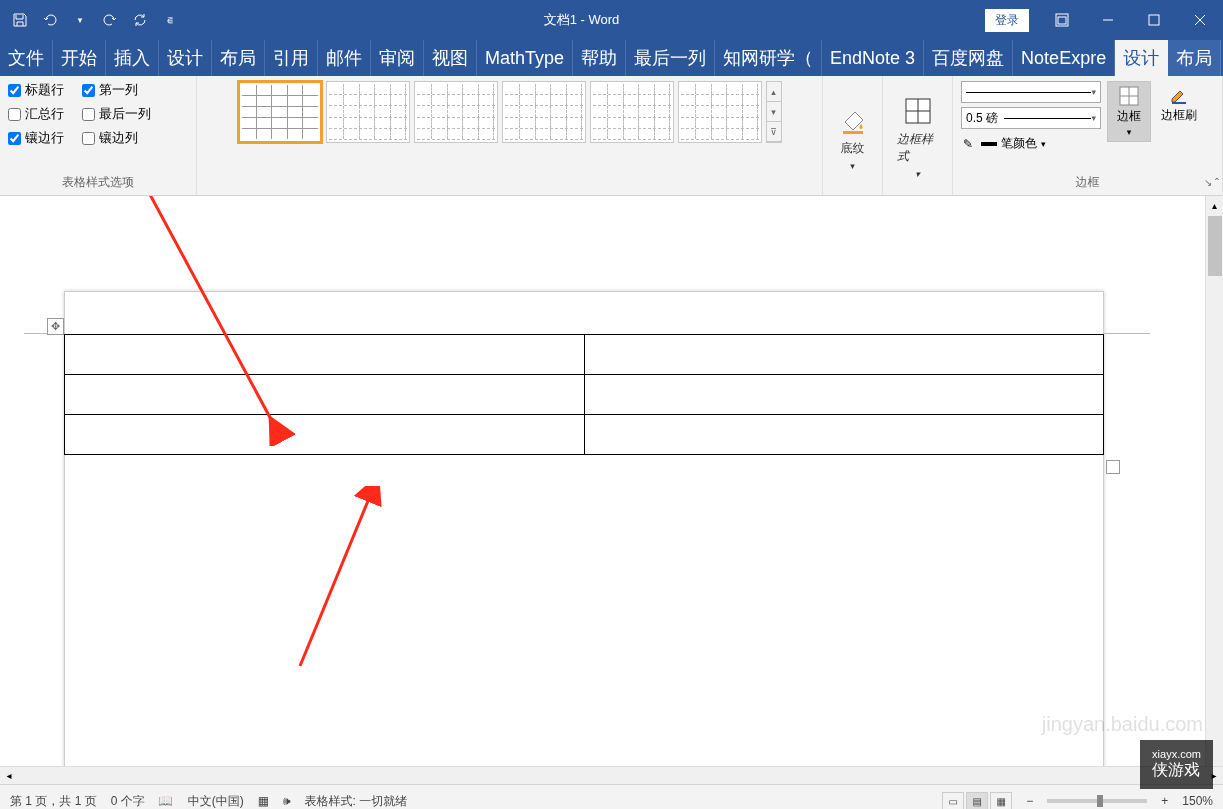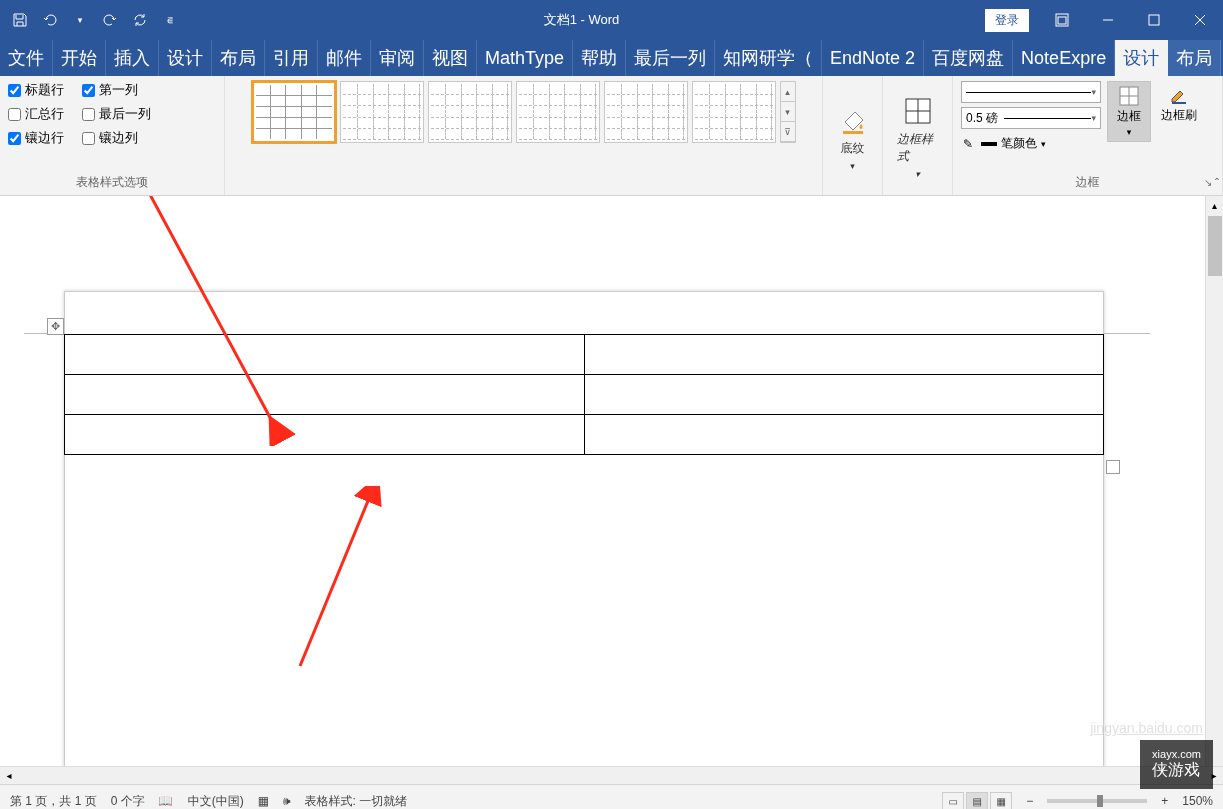--- a/index.html
+++ b/index.html
@@ -133,34 +133,34 @@
   <div class="tab">设计</div>
   <div class="tab">布局</div>
   <div class="tab">引用</div>
   <div class="tab">邮件</div>
   <div class="tab">审阅</div>
   <div class="tab">视图</div>
   <div class="tab">MathType</div>
   <div class="tab">帮助</div>
   <div class="tab">最后一列</div>
   <div class="tab">知网研学（</div>
-  <div class="tab">EndNote 2</div>
+  <div class="tab">EndNote 3</div>
   <div class="tab">百度网盘</div>
   <div class="tab">NoteExpre</div>
   <div class="tab active">设计</div>
   <div class="tab context">布局</div>
   <div class="tabs-right">
     <span>💡</span>
     <span>告诉我</span>
     <span>👤<span>共享</span></span>
   </div>
 </div>
 
 <div class="ribbon">
-  <div class="group" style="width:225px;">
+  <div class="group" style="width:197px;">
     <div class="group-body">
       <div class="styleopts">
         <div class="styleopts-row">
           <label class="chk">
               <input type="checkbox" checked="" style="">
               <span>标题行</span>
             </label>
           <label class="chk">
               <input type="checkbox" checked="" style="">
               <span>第一列</span>
@@ -534,21 +534,21 @@
       </defs>
     <line x1="20" y1="180" x2="90" y2="10" stroke="#ff2a1a" stroke-width="3" marker-end="url(#ah2)"></line>
   </svg>
 
   <div class="vscroll">
     <div class="up">▴</div>
     <div class="thumb" style="top:20px;height:60px;"></div>
   </div>
 
   <div class="watermark">
-    <div style="font-size:14px;text-decoration:underline;">jingyan.baidu.com</div>
+    <div style="font-size:20px;">jingyan.baidu.com</div>
   </div>
 </div>
 
 <div class="hscroll">
   <div class="ab">◂</div>
   <div style="flex:1;"></div>
   <div class="ab">▸</div>
 </div>
 
 <div class="statusbar">

